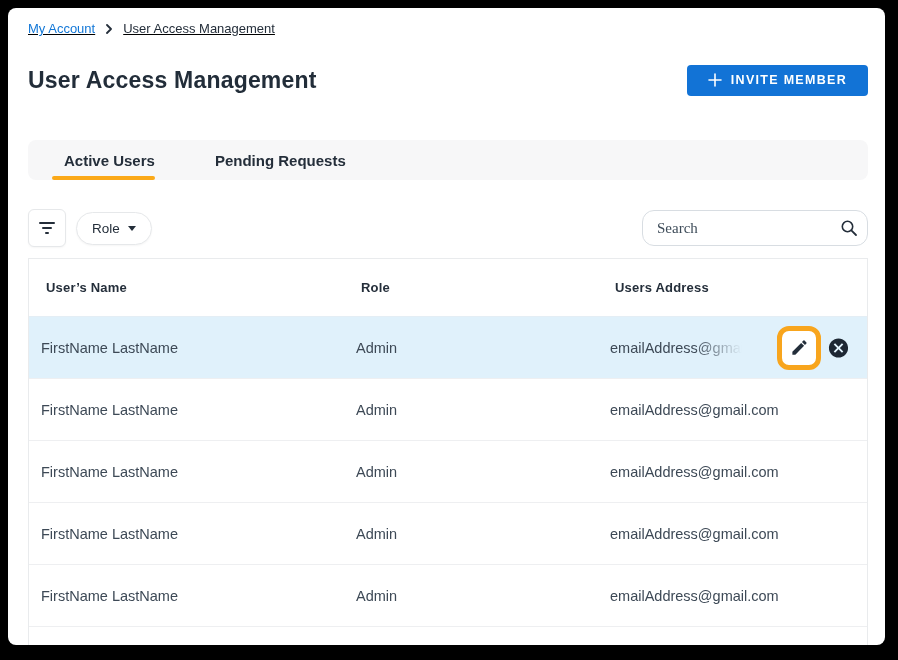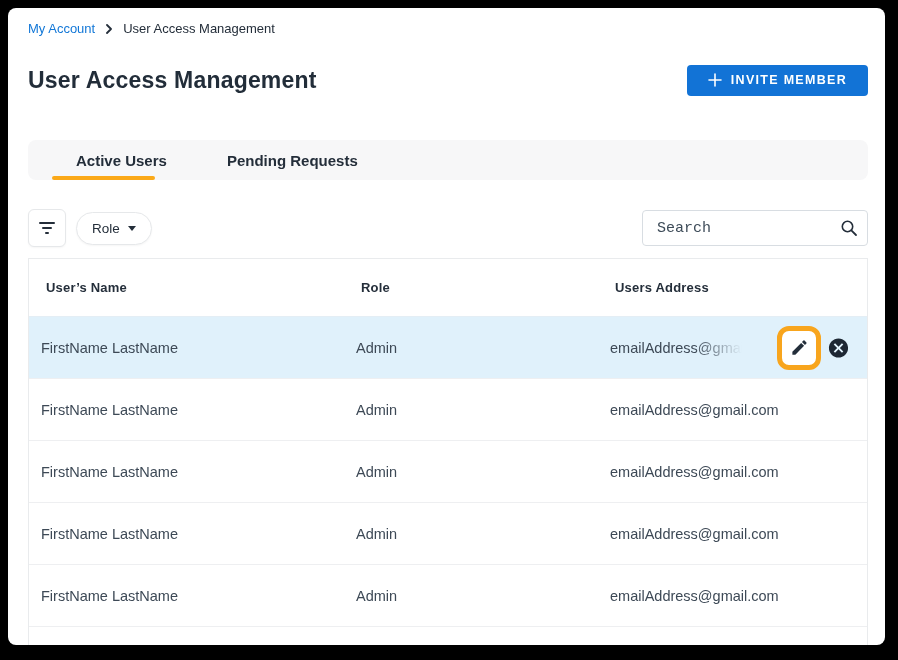--- a/index.html
+++ b/index.html
@@ -9,39 +9,39 @@
     font-family:"Liberation Sans", sans-serif;
     position:relative;
     overflow:hidden;
   }
   .screen {
     position:absolute; left:8px; top:8px; width:877px; height:637px;
     background:#ffffff; border-radius:8px; overflow:hidden;
   }
 
   
-  .breadcrumb { position:absolute; left:20px; top:13px; display:flex; align-items:center; gap:9px; font-size:13px; }
+  .breadcrumb { position:absolute; left:20px; top:13px; display:flex; align-items:center; gap:9px; font-size:13px;text-decoration:underline; }
   .crumb-link { color:#1277d7; cursor:pointer; }
   .crumb-sep { display:flex; align-items:center; }
   .crumb-current { color:#242e3a; }
 
   
   .header-row { position:absolute; left:20px; right:17px; top:56px; height:32px; display:flex; justify-content:space-between; align-items:center; }
   .page-title { font-size:23px; font-weight:800; color:#222d39; letter-spacing:0.2px; }
   .invite-btn {
     background:#1273d6; color:#fff; border:none; border-radius:4px;
     height:31px; padding:0 21px; display:flex; align-items:center; gap:9px;
     font-size:12.5px; font-weight:700; letter-spacing:1.3px; cursor:pointer;
     font-family:"Liberation Sans", sans-serif;
   }
 
   
   .tabbar { position:absolute; left:20px; right:17px; top:132px; height:40px; background:#f7f7f8; border-radius:8px; display:flex; align-items:center; }
   .tab { font-size:15px; font-weight:600; color:#242e3a; cursor:pointer; }
-  .tab-active-users { margin-left:48px; }
+  .tab-active-users { margin-left:36px; }
   .tab-pending { margin-left:60px; }
   .tab-underline { position:absolute; left:24px; bottom:0; width:103px; height:4px; background:#fba919; border-radius:3px; }
 
   
   .toolbar { position:absolute; left:20px; right:17px; top:201px; height:38px; display:flex; align-items:center; }
   .filter-btn {
     width:38px; height:38px; background:#fff; border:1px solid #e6e8ea; border-radius:6px;
     display:flex; align-items:center; justify-content:center; cursor:pointer;
     box-shadow:0 1px 2px rgba(0,0,0,0.04);
   }
@@ -53,23 +53,23 @@
   .role-pill {
     margin-left:10px; height:33px; padding:0 15px; background:#fff;
     border:1px solid #e6e8ea; border-radius:17px; display:flex; align-items:center; gap:8px;
     font-size:13.5px; color:#242e3a; cursor:pointer;
     box-shadow:0 1px 2px rgba(0,0,0,0.04);
   }
   .caret-down { width:0; height:0; border-left:4.5px solid transparent; border-right:4.5px solid transparent; border-top:5px solid #242e3a; }
   .toolbar-spacer { flex:1; }
   .search-wrap { position:relative; width:226px; height:36px; }
   .search-input {
-    width:100%; height:100%; border:1px solid #d8dde2; border-radius:4px;
+    width:100%; height:100%; border:1px solid #d8dde2; border-radius:12px;
     padding:0 38px 0 14px; font-size:15px; color:#242e3a; outline:none;
-    font-family:Liberation Mono, monospace;
+    font-family:Liberation Serif, serif;
   }
   .search-input::placeholder { color:#3e4c59; opacity:1; }
   .search-icon { position:absolute; right:10px; top:50%; transform:translateY(-50%); display:flex; }
 
   
   .table { position:absolute; left:20px; right:17px; top:250px; border:1px solid #e9ebed; background:#fff; }
   .thead { display:grid; grid-template-columns:315px 254px 1fr; padding-left:17px; height:57px; align-items:center; }
   .th { font-size:13px; font-weight:700; color:#242e3a; letter-spacing:0.2px; }
   .trow {
     position:relative; display:grid; grid-template-columns:315px 254px 1fr; padding-left:12px;

